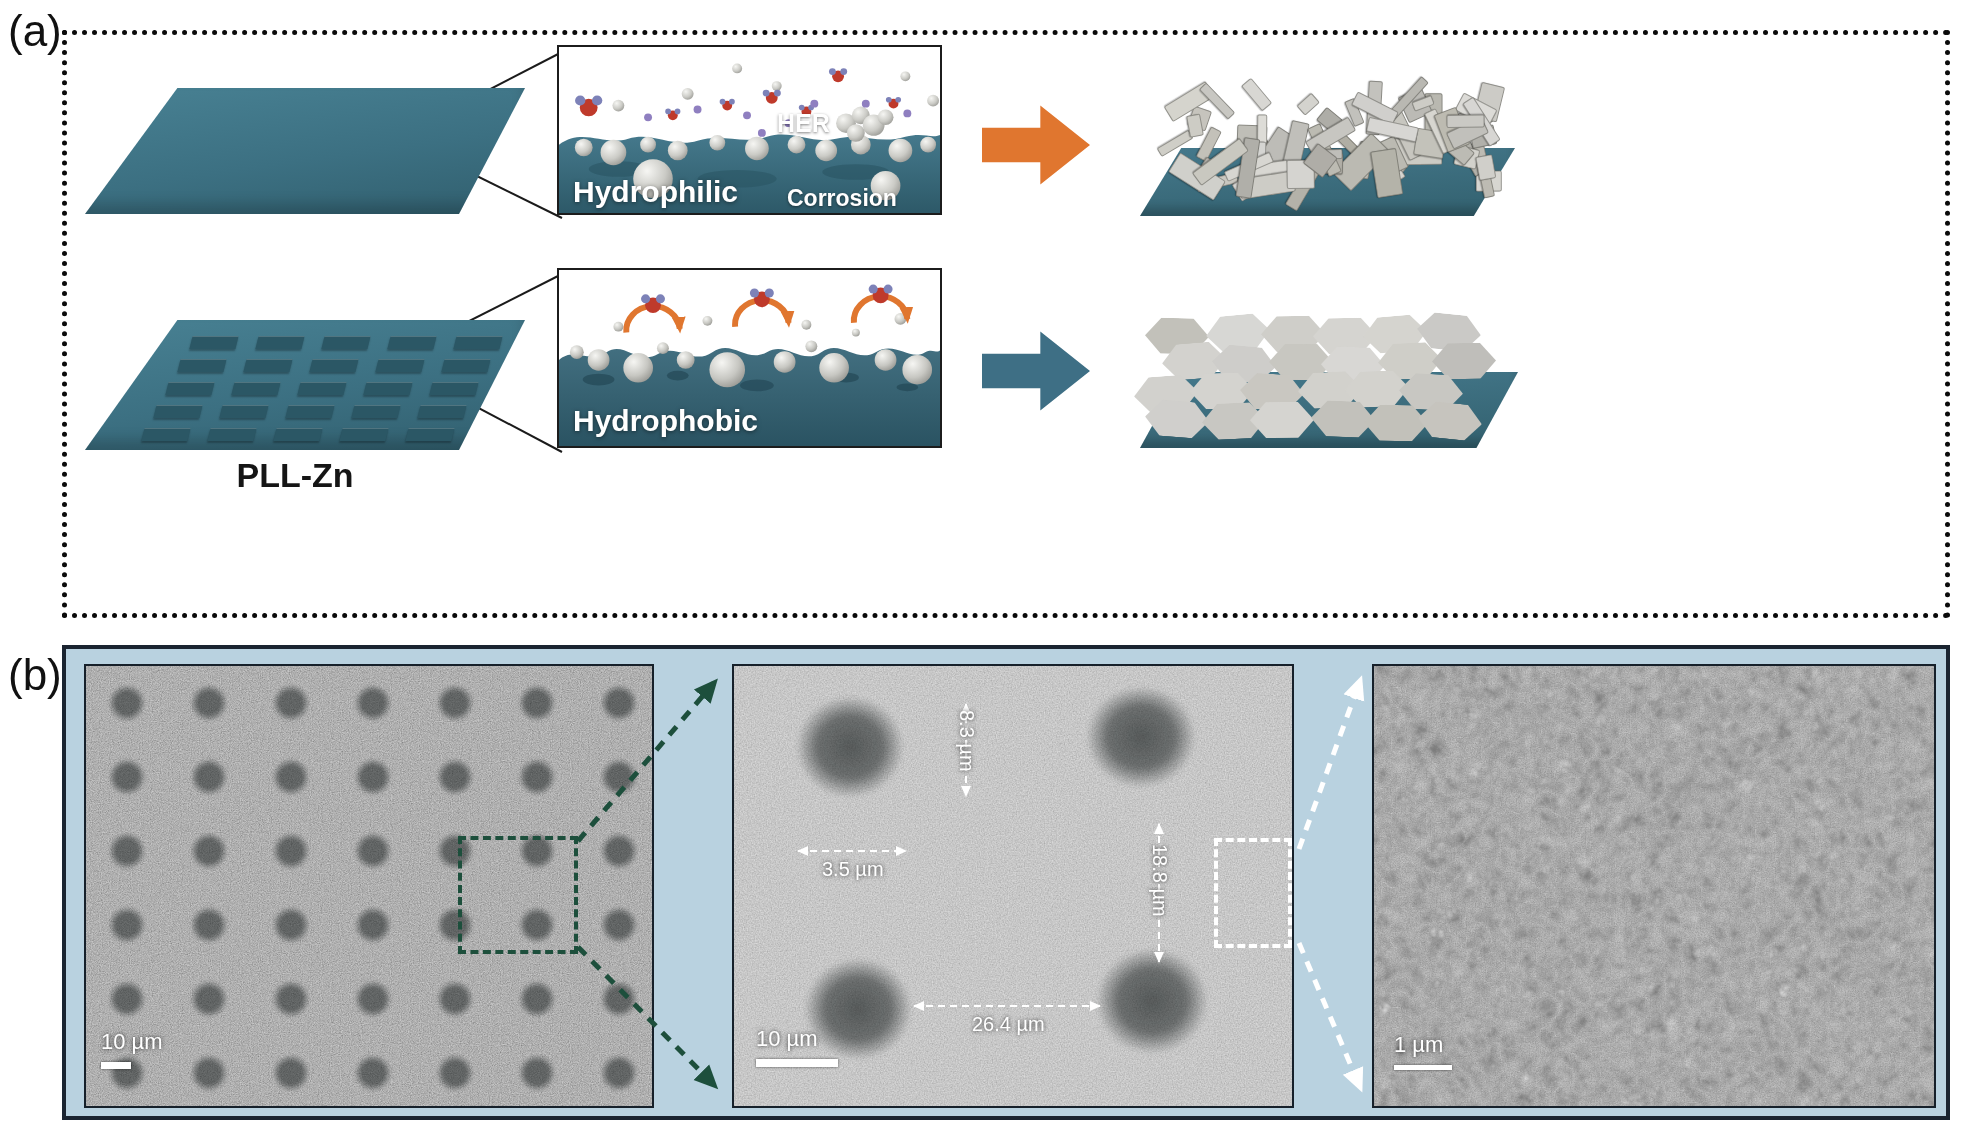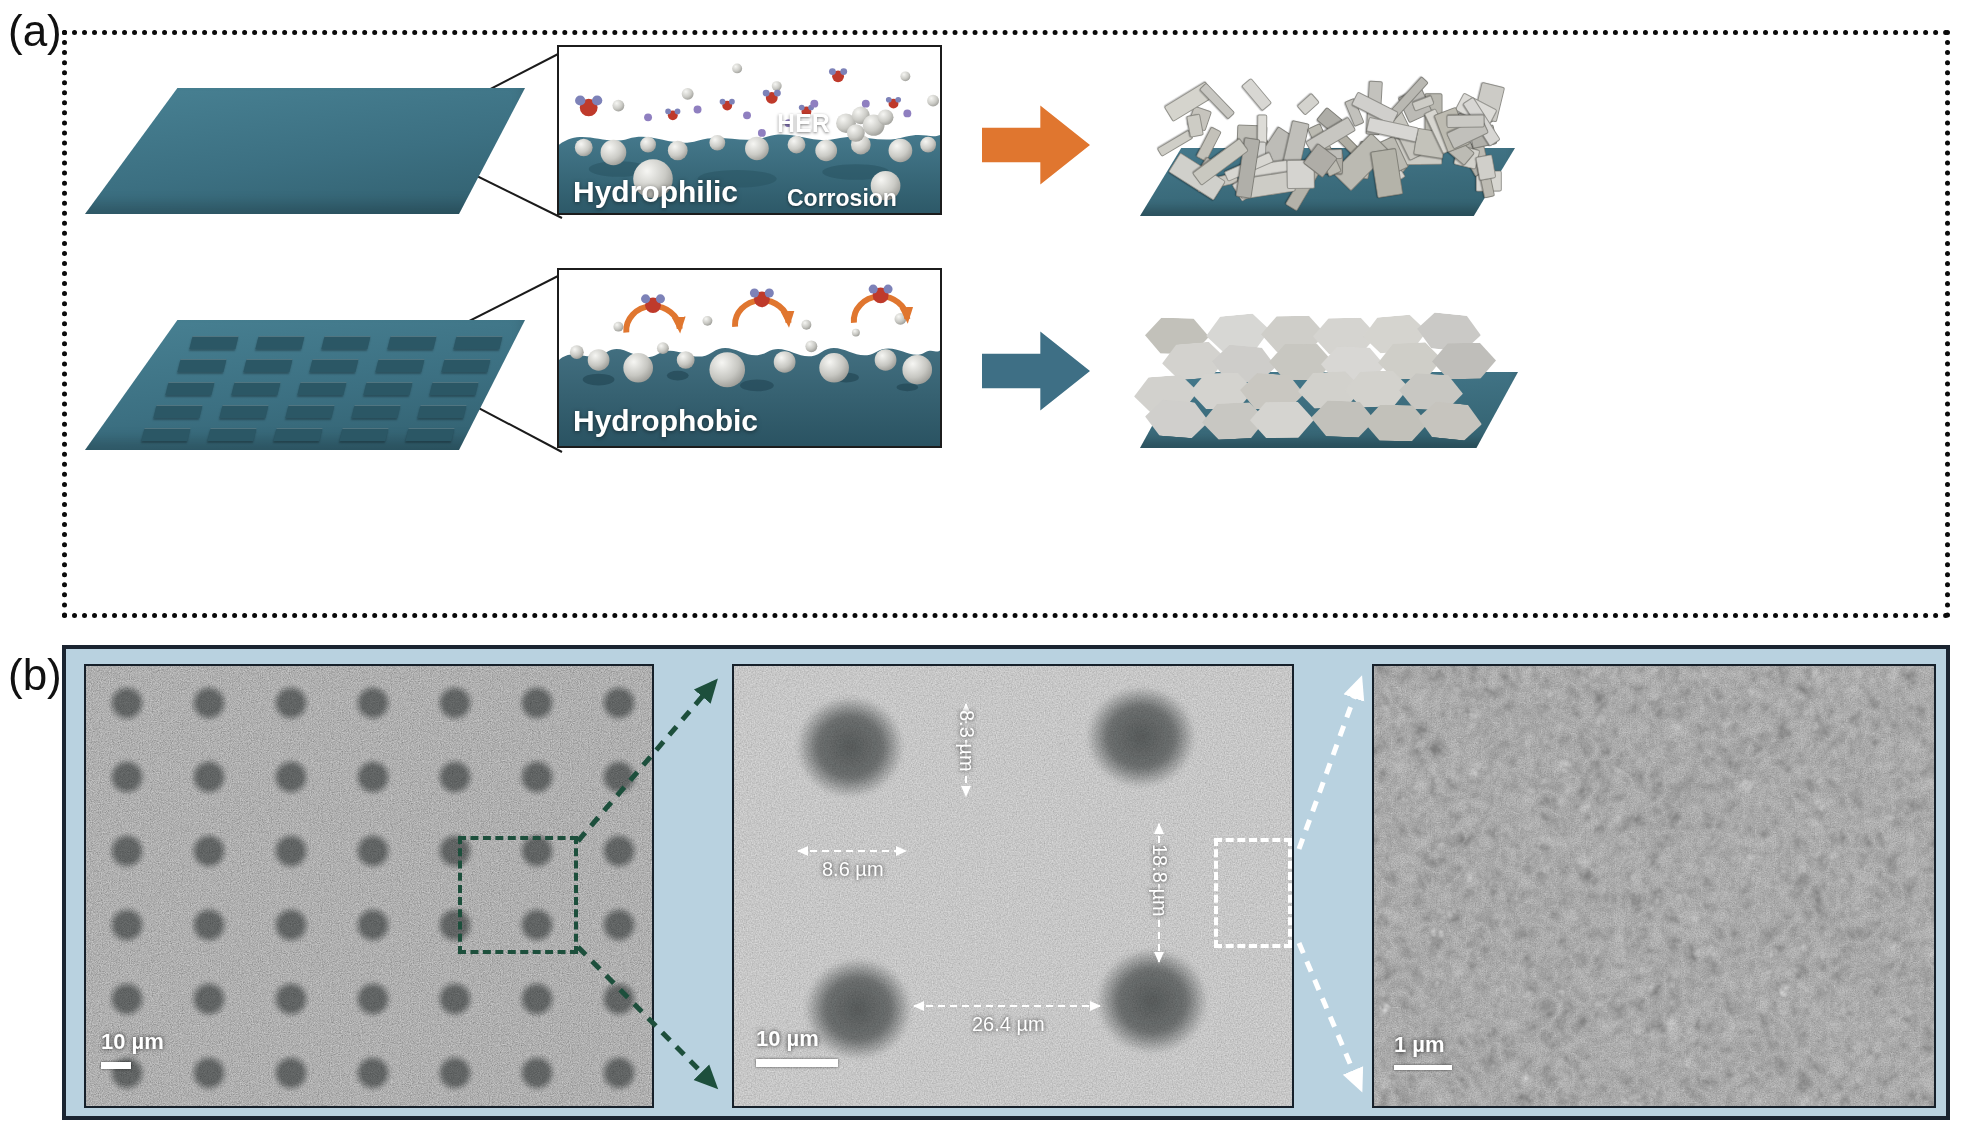--- a/index.html
+++ b/index.html
@@ -55,21 +55,21 @@
   .noise{position:absolute;left:0;top:0;}
   #sem1-dots{position:absolute;left:0;top:0;right:0;bottom:0;filter:blur(1px);
     background-image:radial-gradient(circle at 41px 37px,rgba(20,26,26,.5) 11px,rgba(20,26,26,.25) 15px,rgba(20,26,26,0) 19px);
     background-size:82px 74px;}
   .blob{position:absolute;border-radius:48% 52% 55% 45%/52% 48% 45% 55%;filter:blur(2px);
     background:radial-gradient(closest-side,rgba(16,22,22,.62),rgba(16,22,22,.5) 60%,rgba(16,22,22,0));}
   .dashbox-green{position:absolute;left:372px;top:170px;width:120px;height:118px;border:4px dashed var(--green-annotation,#1d4f3c);}
   .dashbox-white{position:absolute;left:480px;top:172px;width:78px;height:110px;border:4px dashed #fff;}
   .mlabel{position:absolute;color:#fff;font-size:20px;white-space:nowrap;text-shadow:0 0 4px rgba(0,0,0,.75);}
   .vert{transform:rotate(90deg);transform-origin:0 0;}
-  .scalebar{position:absolute;font-weight:bold;}
+  .scalebar{position:absolute;}
   .sb-text{color:#fff;font-size:22px;text-shadow:0 0 4px rgba(0,0,0,.8);}
   .sb-bar{background:#fff;margin-top:7px;box-shadow:0 0 3px rgba(0,0,0,.6);}
   #sem2-annot,#connB{position:absolute;left:0;top:0;pointer-events:none;}
   #connB{width:1880px;height:467px;z-index:6;}
 </style>
 </head>
 <body>
 
 <div id="page">
 
@@ -110,20 +110,21 @@
         <div class="patch" style="left: 202px; top: 85px;"></div>
         <div class="patch" style="left: 268px; top: 85px;"></div>
         <div class="patch" style="left: 334px; top: 85px;"></div>
         <div class="patch" style="left: 58px; top: 108px;"></div>
         <div class="patch" style="left: 124px; top: 108px;"></div>
         <div class="patch" style="left: 190px; top: 108px;"></div>
         <div class="patch" style="left: 256px; top: 108px;"></div>
         <div class="patch" style="left: 322px; top: 108px;"></div>
       </div>
   </div>
+  <div class="caption" style="left:170px;top:456px">PLL-Zn</div>
 
   <div id="inset2" class="inset">
     <svg id="inset2-art" class="inset-art" viewBox="0 0 385 180" preserveAspectRatio="none">
       <defs>
         <linearGradient id="tg2" x1="0" y1="0" x2="0" y2="1">
           <stop offset="0" stop-color="#426f80"></stop>
             <stop offset="1" stop-color="#2a5362"></stop>
         </linearGradient>
         <radialGradient id="gs2" cx="0.35" cy="0.3" r="0.85">
           <stop offset="0" stop-color="#f6f6f3"></stop>
@@ -416,21 +417,21 @@
           <marker id="mw" markerUnits="userSpaceOnUse" markerWidth="12" markerHeight="12" refX="10" refY="6" orient="auto-start-reverse">
             <path d="M0,1 L11,6 L0,11 Z" fill="#fff"></path>
           </marker>
         </defs>
         <line x1="232" y1="38" x2="232" y2="130" stroke="#fff" stroke-width="2" stroke-dasharray="7 5" marker-start="url(#mw)" marker-end="url(#mw)"></line>
         <line x1="64" y1="185" x2="172" y2="185" stroke="#fff" stroke-width="2" stroke-dasharray="7 5" marker-start="url(#mw)" marker-end="url(#mw)"></line>
         <line x1="425" y1="158" x2="425" y2="296" stroke="#fff" stroke-width="2" stroke-dasharray="7 5" marker-start="url(#mw)" marker-end="url(#mw)"></line>
         <line x1="180" y1="340" x2="366" y2="340" stroke="#fff" stroke-width="2" stroke-dasharray="7 5" marker-start="url(#mw)" marker-end="url(#mw)"></line>
       </svg>
       <div class="mlabel vert" style="left:244px;top:44px">8.3 µm</div>
-      <div class="mlabel" style="left:88px;top:192px">8.6 µm</div>
+      <div class="mlabel" style="left:88px;top:192px">3.5 µm</div>
       <div class="mlabel vert" style="left:437px;top:178px">18.8 µm</div>
       <div class="mlabel" style="left:238px;top:347px">26.4 µm</div>
       <div class="dashbox-white"></div>
       <div class="scalebar" style="left:22px;top:360px">
         <div class="sb-text">10 µm</div>
         <div class="sb-bar" style="width:82px;height:8px"></div>
       </div>
     </div>
 
     <div id="sem3" class="sem">

